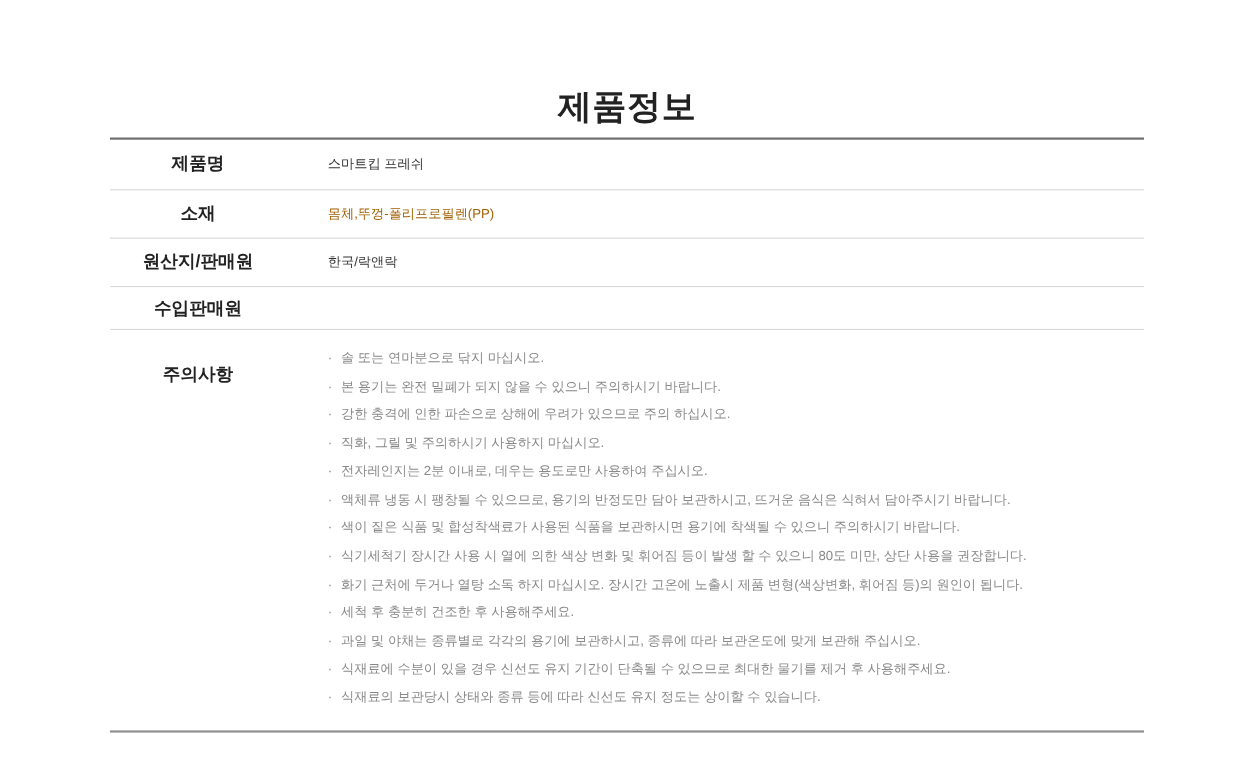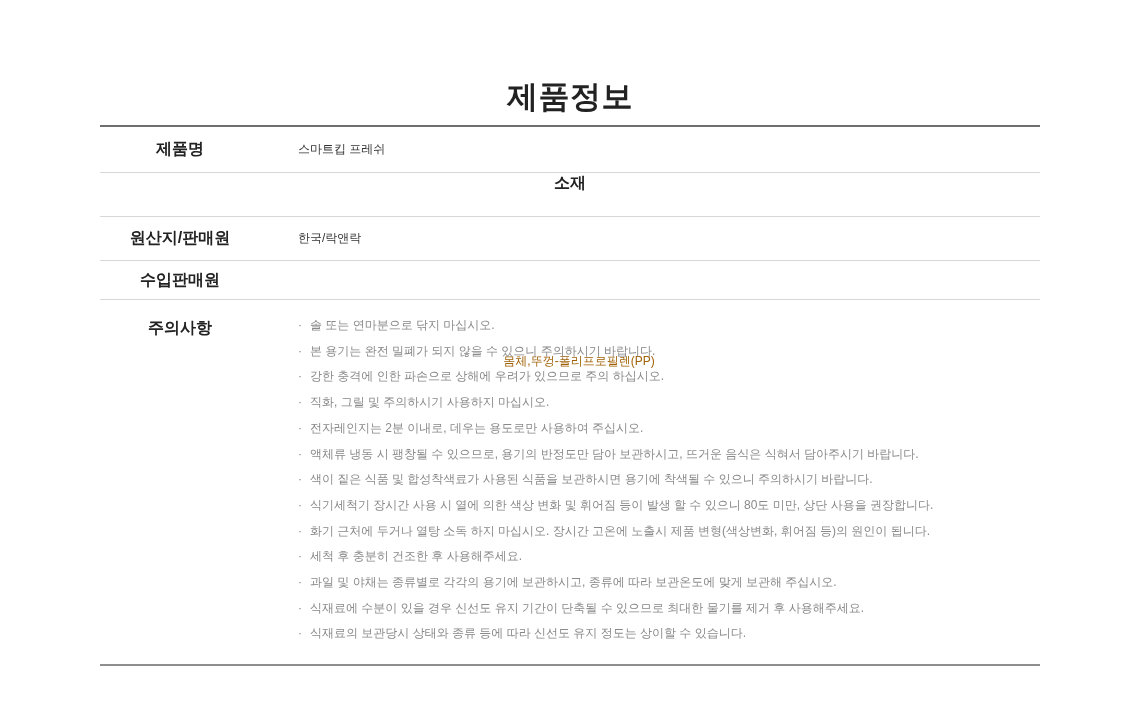--- a/index.html
+++ b/index.html
@@ -28,21 +28,21 @@
 
   .row {
     display: flex;
     align-items: center;
     border-bottom: 1px solid #d8d8d8;
     gap: 20px;
   }
   .row:last-child { border-bottom: none; }
 
   .row-0 { height: 46px; }
-  .row-1 { height: 44px; flex-direction: column; }
+  .row-1 { height: 44px; }
   .row-2 { height: 44px; }
   .row-3 { height: 39px; }
 
   .label {
     flex: 0 0 160px;
     text-align: center;
     font-weight: bold;
     font-size: 16px;
     color: #222222;
   }
@@ -52,21 +52,21 @@
     padding-left: 18px;
     font-size: 12px;
     color: #333333;
   }
   .value.muted { color: #a16207; }
 
   .row.cautions {
     align-items: flex-start;
     padding: 13px 0 17px 0;
   }
-  .row.cautions .label { padding-top: 5px; }
+  .row.cautions .label { padding-top: 5px; margin-top: 12px; }
 
   .cautions-list {
     list-style: none;
     flex: 1 1 auto;
     padding-left: 18px;
   }
   .cautions-list li {
     font-size: 12px;
     line-height: 25.7px;
     color: #898989;

